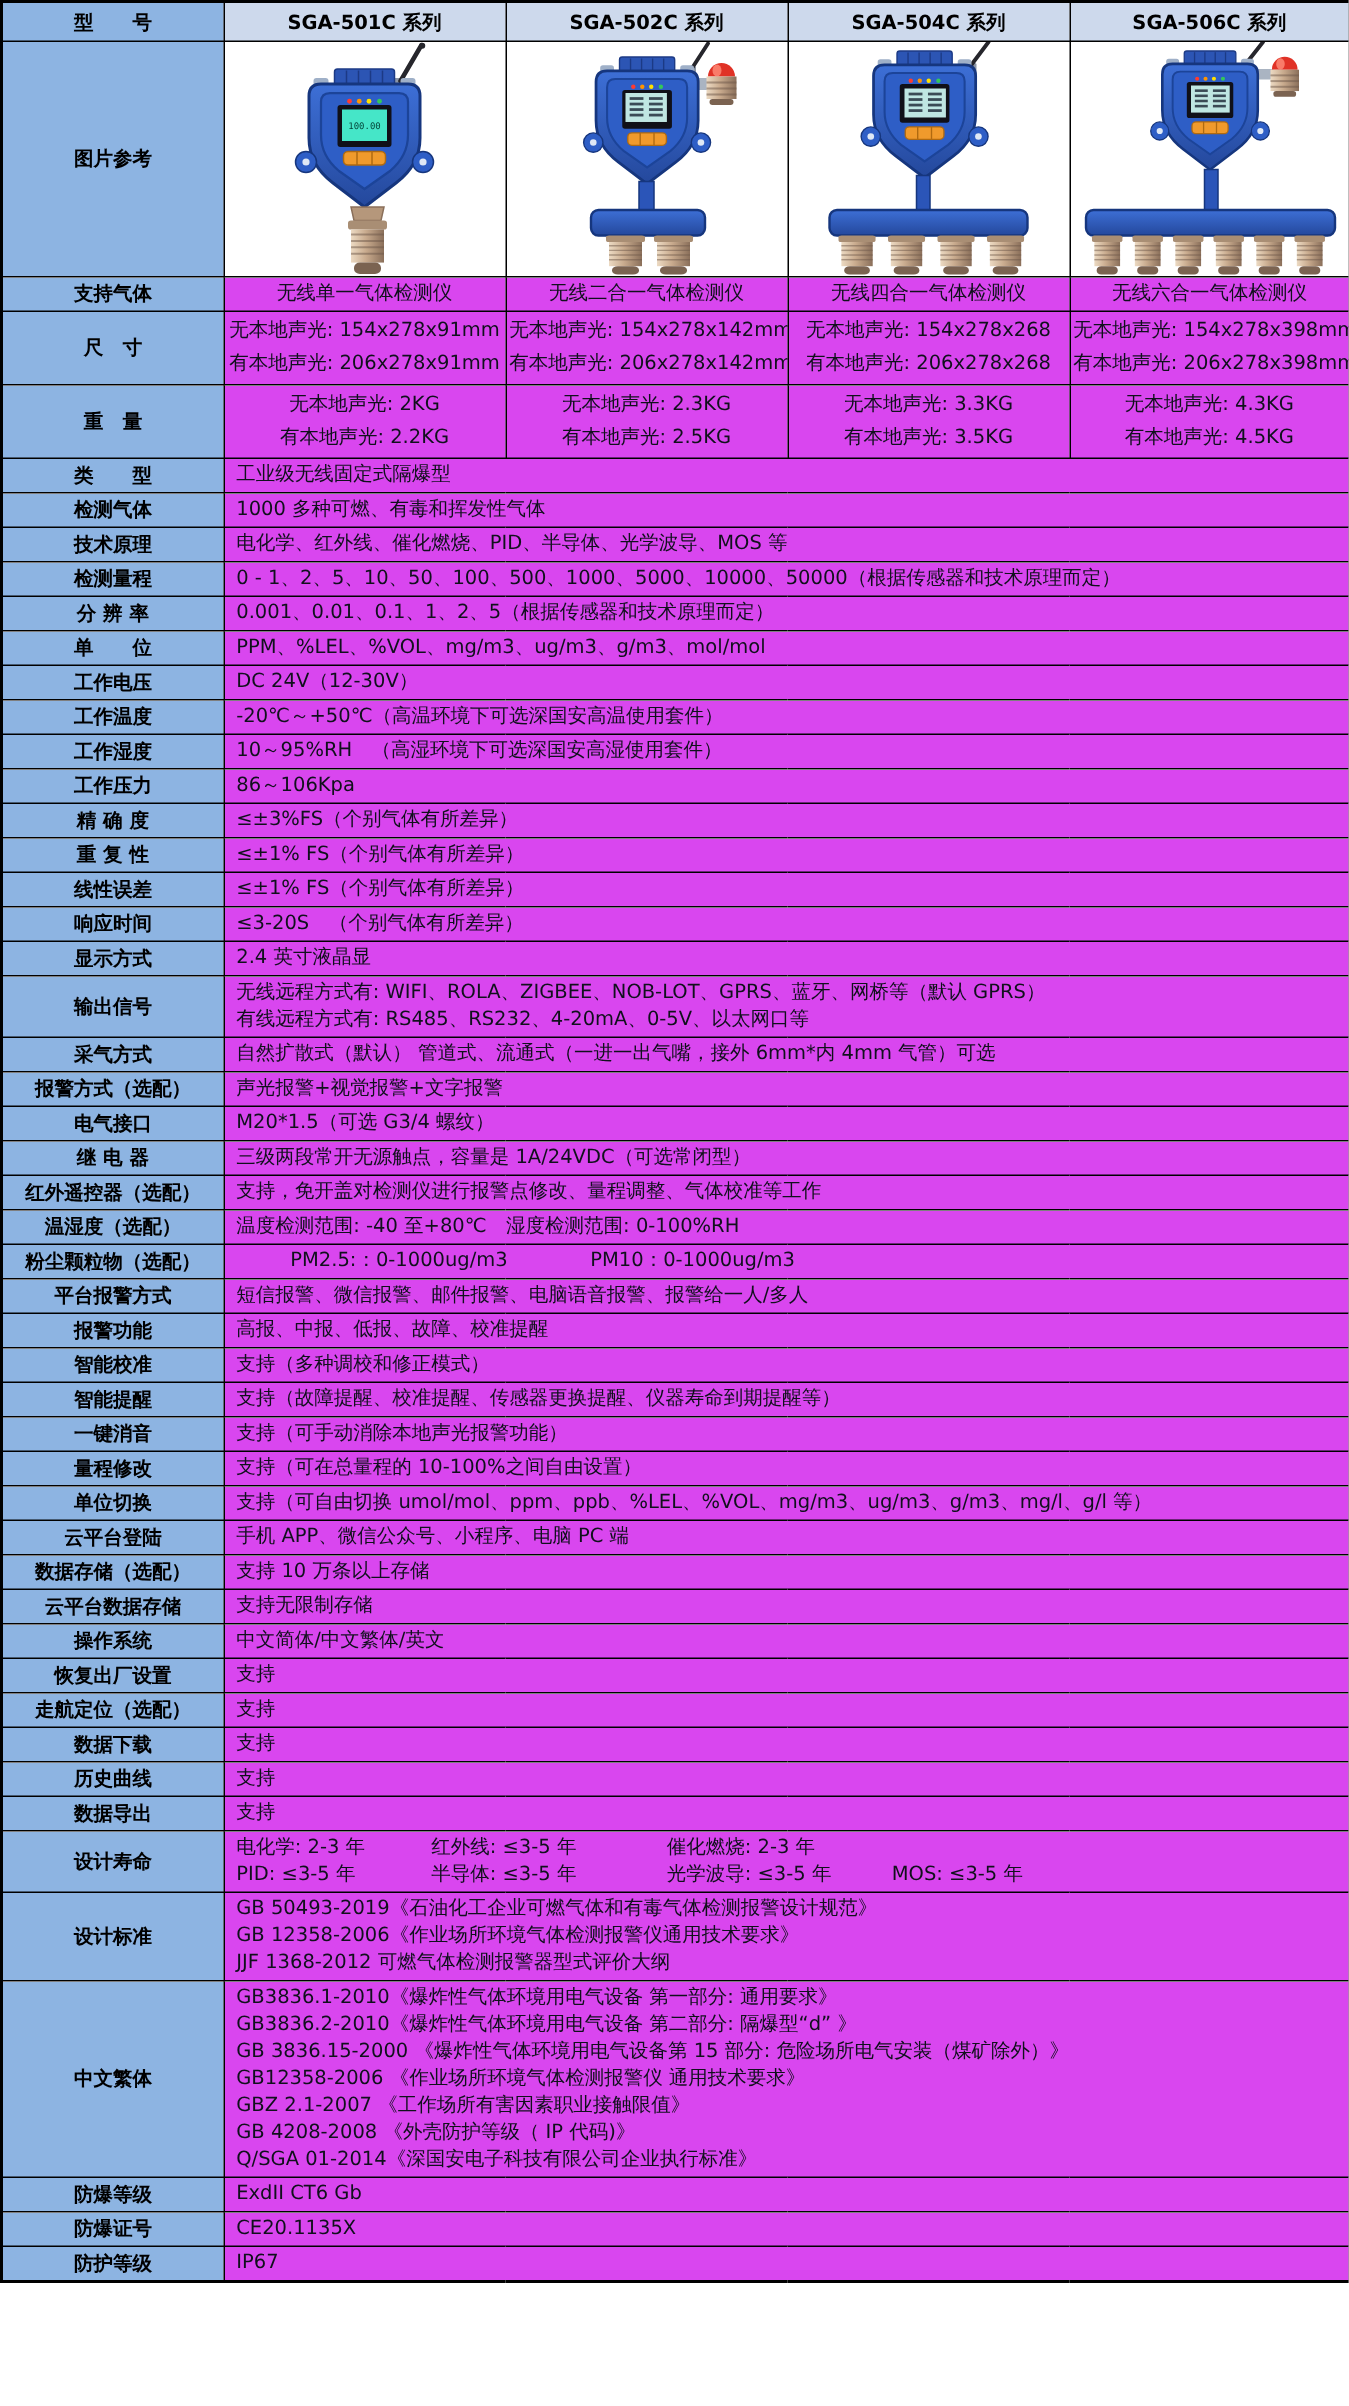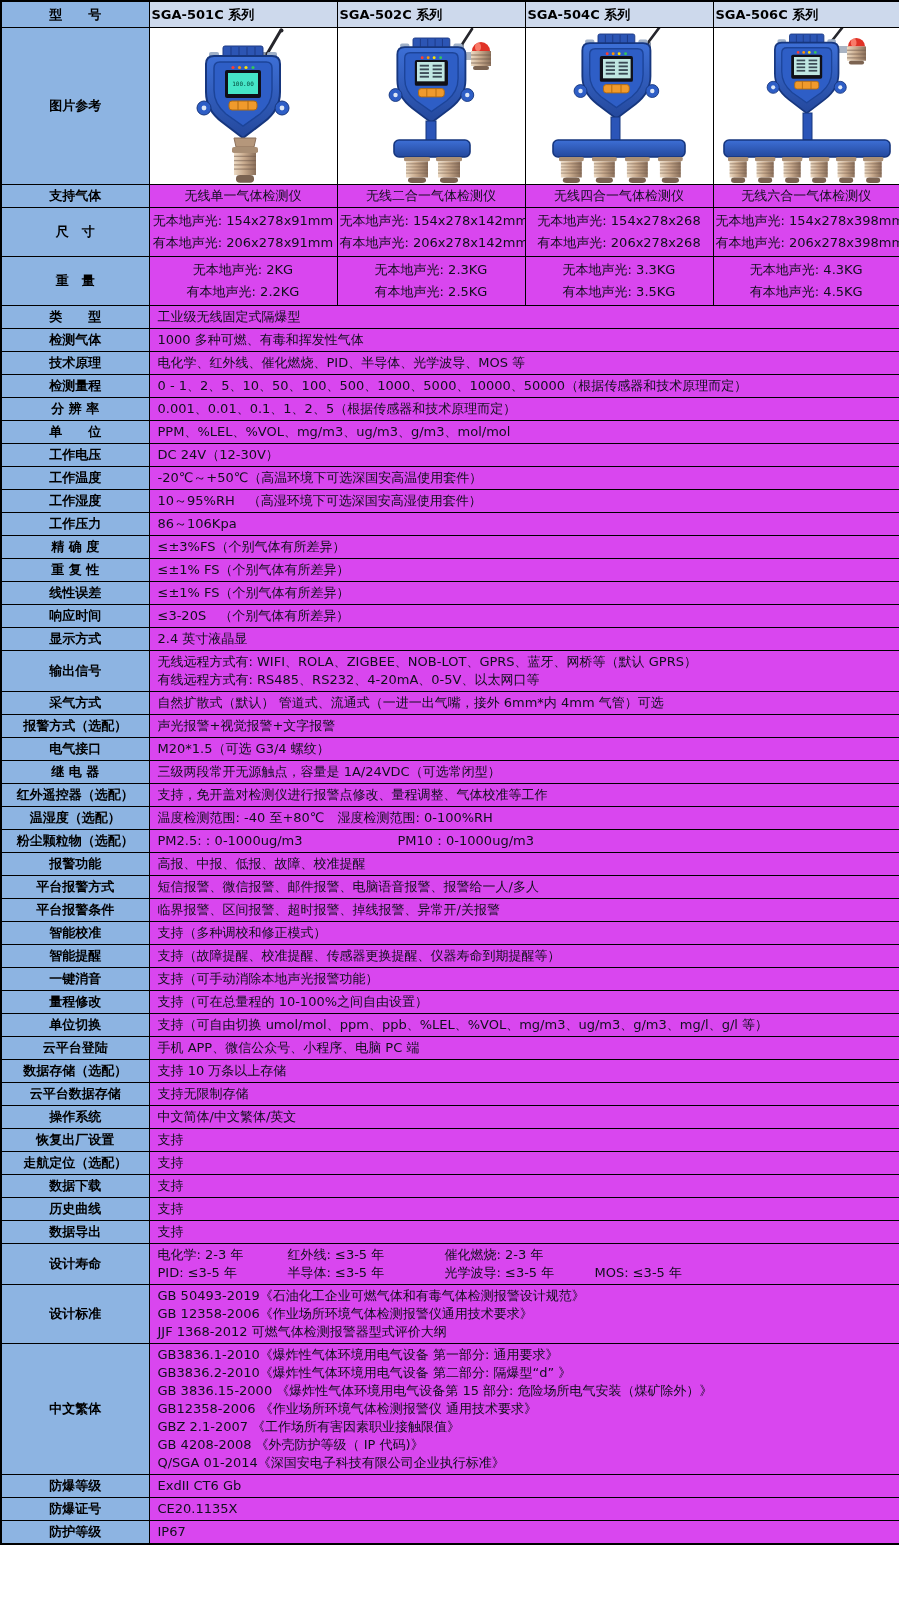--- a/index.html
+++ b/index.html
@@ -1,32 +1,32 @@
 <!DOCTYPE html>
 <html><head>
 <meta charset="utf-8">
 <style>
   html,body{margin:0;padding:0;background:#ffffff;}
   body{font-family:"DejaVu Sans","Liberation Sans",sans-serif;color:#10101c;}
   .page{width:899px;}
   table{border-collapse:collapse;table-layout:fixed;width:899px;border:2px solid #000;}
   th,td{border:1px solid #000;overflow:hidden;vertical-align:middle;}
   .lcell{background:#8db4e2;font-weight:700;font-size:13px;text-align:center;color:#000;padding:2px 3px;}
-  .mcell{background:#cdd9ec;font-weight:700;font-size:13px;text-align:left;color:#000;height:23px;padding:1px 2px;}
+  .mcell{background:#cdd9ec;font-weight:700;font-size:13px;text-align:center;color:#000;height:23px;padding:1px 2px;}
   .icell{background:#ffffff;height:156px;padding:0;text-align:center;}
   .icell svg{display:block;margin:0 auto;}
   .vcell{background:#d946ef;font-size:13px;padding:2px 8px;text-align:left;}
   .vcell.center{text-align:center;padding:2px 2px;}
   .vcell.multi .line{padding:2px 0;}
   .line{line-height:18px;white-space:nowrap;}
   .seg{display:inline-block;vertical-align:top;}
   .seg0{width:130px;}
   .seg1{width:157px;}
   .seg2{width:150px;}
-  .seg-wide{width:240px;}
+  .seg-wide{width:200px;margin-left:36px;}
 </style>
 </head>
 <body>
 
 <svg width="0" height="0" style="position:absolute" aria-hidden="true">
   <defs>
     <linearGradient id="bronze" x1="0" y1="0" x2="1" y2="0">
       <stop offset="0" stop-color="#ecdac3"></stop>
         <stop offset="0.45" stop-color="#c9ab8e"></stop>
         <stop offset="1" stop-color="#8a6f5a"></stop>
@@ -363,35 +363,29 @@
             <div class="line">温度检测范围: -40 至+80℃　湿度检测范围: 0-100%RH</div>
           </td>
         </tr>
         <tr>
           <th class="lcell">粉尘颗粒物（选配）</th>
           <td colspan="4" class="vcell">
             <div class="line"><span class="seg seg0 seg-wide">PM2.5:：0-1000ug/m3</span><span class="seg seg1">PM10：0-1000ug/m3</span></div>
           </td>
         </tr>
         <tr>
+          <th class="lcell">平台报警方式</th>
+          <td colspan="4" class="vcell">
+            <div class="line">短信报警、微信报警、邮件报警、电脑语音报警、报警给一人/多人</div>
+          </td>
+        </tr>
+        <tr>
           <th class="lcell">报警功能</th>
           <td colspan="4" class="vcell">
             <div class="line">高报、中报、低报、故障、校准提醒</div>
-          </td>
-        </tr>
-        <tr>
-          <th class="lcell">平台报警方式</th>
-          <td colspan="4" class="vcell">
-            <div class="line">短信报警、微信报警、邮件报警、电脑语音报警、报警给一人/多人</div>
-          </td>
-        </tr>
-        <tr>
-          <th class="lcell">平台报警条件</th>
-          <td colspan="4" class="vcell">
-            <div class="line">临界报警、区间报警、超时报警、掉线报警、异常开/关报警</div>
           </td>
         </tr>
         <tr>
           <th class="lcell">智能校准</th>
           <td colspan="4" class="vcell">
             <div class="line">支持（多种调校和修正模式）</div>
           </td>
         </tr>
         <tr>
           <th class="lcell">智能提醒</th>

